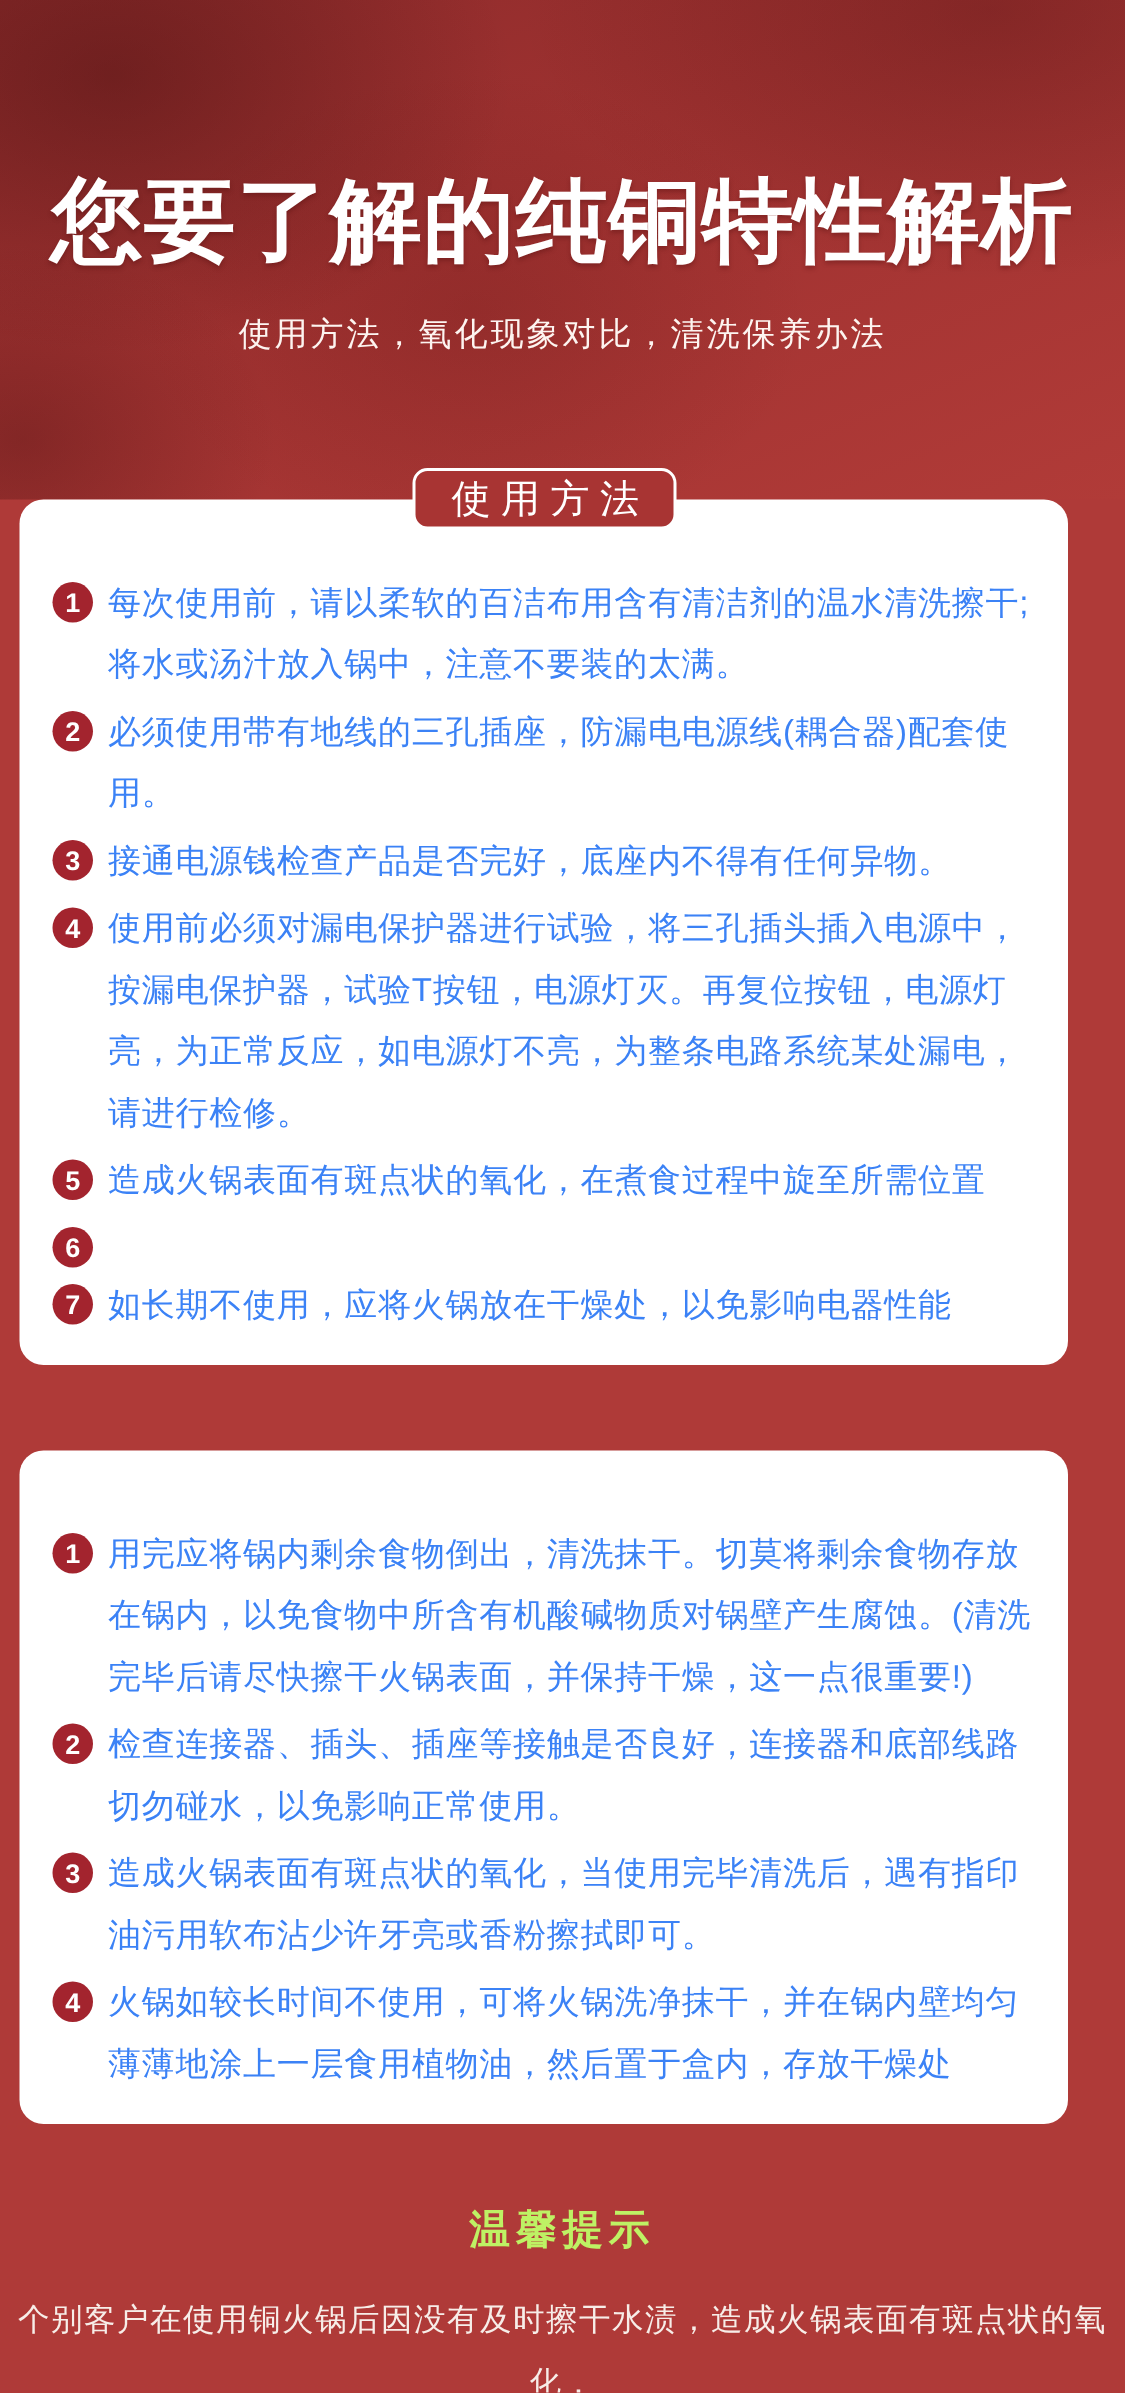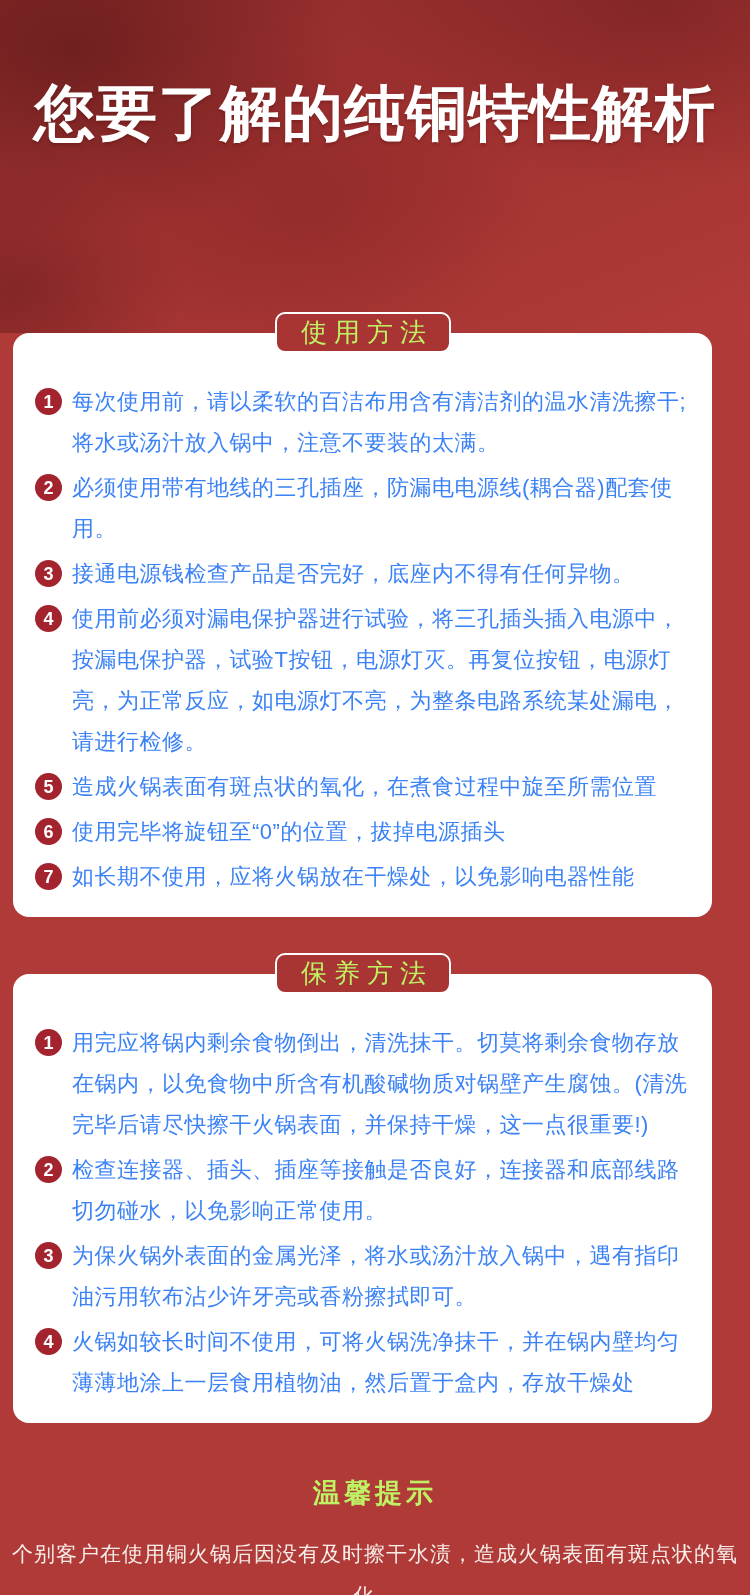--- a/index.html
+++ b/index.html
@@ -13,21 +13,21 @@
   .hero{
     position:relative;height:333px;overflow:hidden;
     background:
       radial-gradient(430px 300px at 10% 15%, rgba(56,10,10,0.38), rgba(56,10,10,0) 62%),
       radial-gradient(520px 300px at 88% 2%, rgba(70,14,14,0.30), rgba(70,14,14,0) 60%),
       radial-gradient(340px 240px at 42% 62%, rgba(110,26,25,0.28), rgba(110,26,25,0) 66%),
       radial-gradient(260px 200px at 2% 88%, rgba(64,12,12,0.30), rgba(64,12,12,0) 65%),
       linear-gradient(158deg,#8d2b2b 0%,#9e3130 40%,#b13b38 100%);
   }
   .hero-title{
-    padding-top:80px;
+    padding-top:114px;
     text-align:center;
     color:#ffffff;
     font-size:61px;
     font-weight:900;
     letter-spacing:1px;
     line-height:1.1;
     text-shadow:0 2px 3px rgba(80,15,15,0.35);
   }
   .hero-subtitle{
     margin-top:27px;
@@ -50,21 +50,21 @@
   .card-care{margin-top:57px;}
   .badge{
     position:absolute;
     top:-21px;left:50%;
     transform:translateX(-50%);
     min-width:176px;height:41px;
     box-sizing:border-box;
     background:#a83433;
     border:2px solid #ffffff;
     border-radius:10px;
-    color:#bef264;
+    color:#ffffff;
     font-size:26px;
     letter-spacing:7px;
     display:flex;align-items:center;justify-content:center;
     padding-left:9px; 
     white-space:nowrap;
   }
   .item{
     display:flex;
     align-items:flex-start;
     margin-bottom:4px;
@@ -102,20 +102,21 @@
     font-size:21px;
     line-height:42px;
     letter-spacing:1px;
   }
 </style>
 </head>
 <body>
 
 <div class="hero">
   <div class="hero-title">您要了解的纯铜特性解析</div>
+  <div class="hero-subtitle">使用方法，氧化现象对比，清洗保养办法</div>
 </div>
 
 <div class="card card-usage">
   <div class="badge">使用方法</div>
   <div class="item-list">
 
       <div class="item">
         <div class="item-num">1</div>
         <div class="item-text">每次使用前，请以柔软的百洁布用含有清洁剂的温水清洗擦干;将水或汤汁放入锅中，注意不要装的太满。</div>
       </div>
@@ -135,47 +136,45 @@
         <div class="item-text">使用前必须对漏电保护器进行试验，将三孔插头插入电源中，按漏电保护器，试验T按钮，电源灯灭。再复位按钮，电源灯亮，为正常反应，如电源灯不亮，为整条电路系统某处漏电，请进行检修。</div>
       </div>
 
       <div class="item">
         <div class="item-num">5</div>
         <div class="item-text">造成火锅表面有斑点状的氧化，在煮食过程中旋至所需位置</div>
       </div>
 
       <div class="item">
         <div class="item-num">6</div>
-        <div class="item-text">使用完毕将旋钮至“0”的位置，拔掉电源插头</div>
       </div>
 
       <div class="item">
         <div class="item-num">7</div>
         <div class="item-text">如长期不使用，应将火锅放在干燥处，以免影响电器性能</div>
       </div>
     </div>
 </div>
 
 <div class="card card-care">
-  <div class="badge">保养方法</div>
   <div class="item-list">
 
       <div class="item">
         <div class="item-num">1</div>
         <div class="item-text">用完应将锅内剩余食物倒出，清洗抹干。切莫将剩余食物存放在锅内，以免食物中所含有机酸碱物质对锅壁产生腐蚀。(清洗完毕后请尽快擦干火锅表面，并保持干燥，这一点很重要!)</div>
       </div>
 
       <div class="item">
         <div class="item-num">2</div>
         <div class="item-text">检查连接器、插头、插座等接触是否良好，连接器和底部线路切勿碰水，以免影响正常使用。</div>
       </div>
 
       <div class="item">
         <div class="item-num">3</div>
-        <div class="item-text">为保火锅外表面的金属光泽，将水或汤汁放入锅中，遇有指印油污用软布沾少许牙亮或香粉擦拭即可。</div>
+        <div class="item-text">造成火锅表面有斑点状的氧化，当使用完毕清洗后，遇有指印油污用软布沾少许牙亮或香粉擦拭即可。</div>
       </div>
 
       <div class="item">
         <div class="item-num">4</div>
         <div class="item-text">火锅如较长时间不使用，可将火锅洗净抹干，并在锅内壁均匀薄薄地涂上一层食用植物油，然后置于盒内，存放干燥处</div>
       </div>
     </div>
 </div>
 
 <div class="tips">

